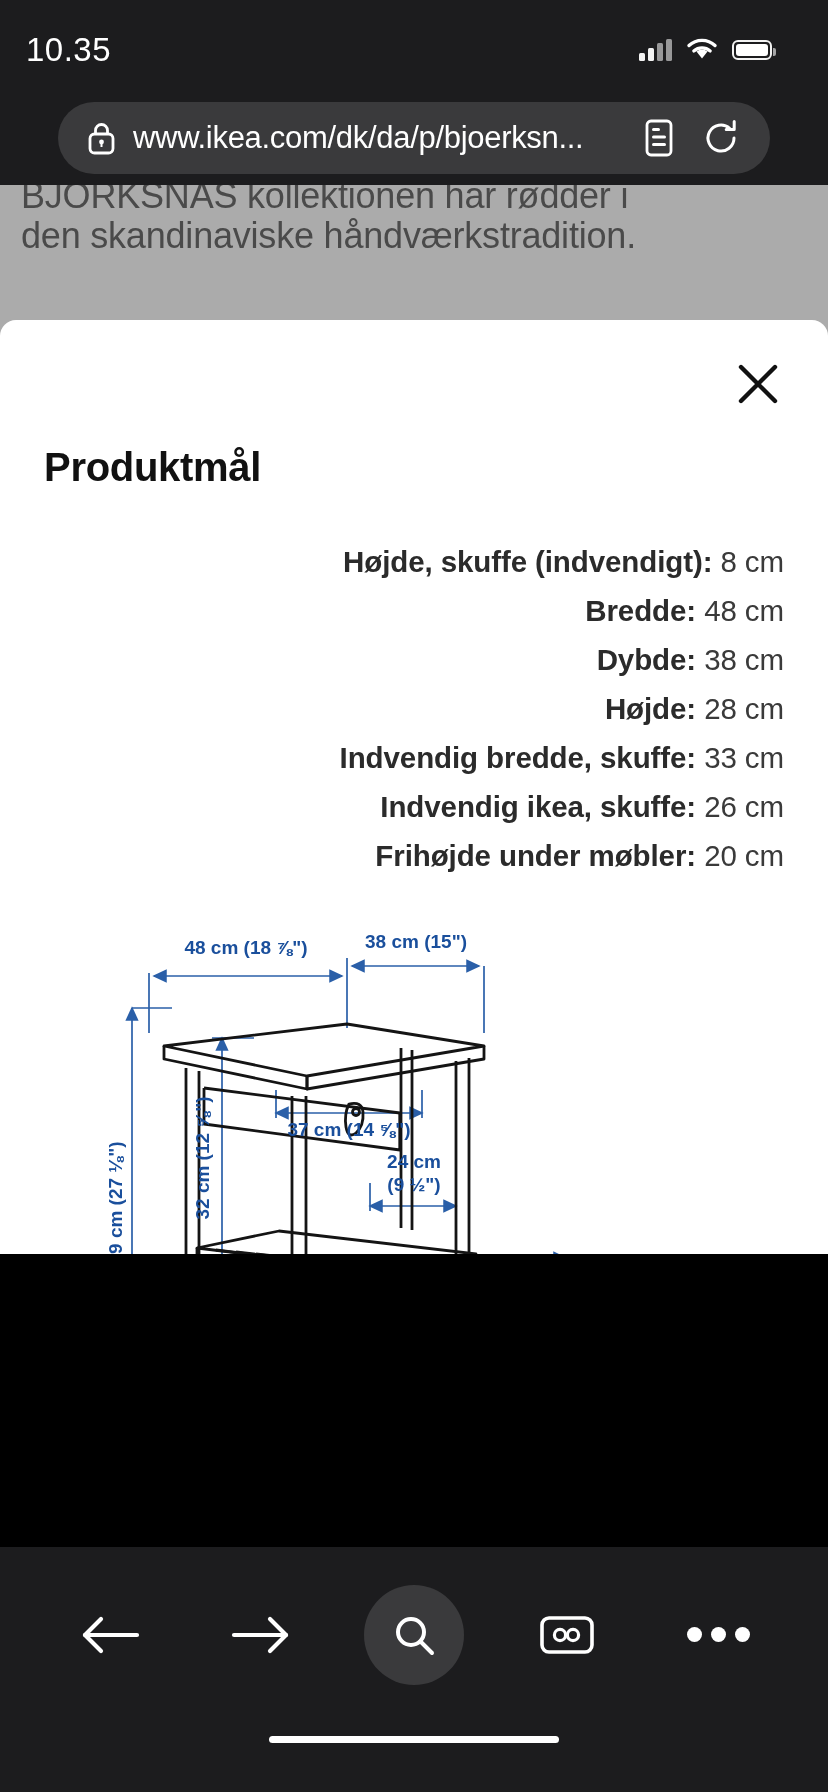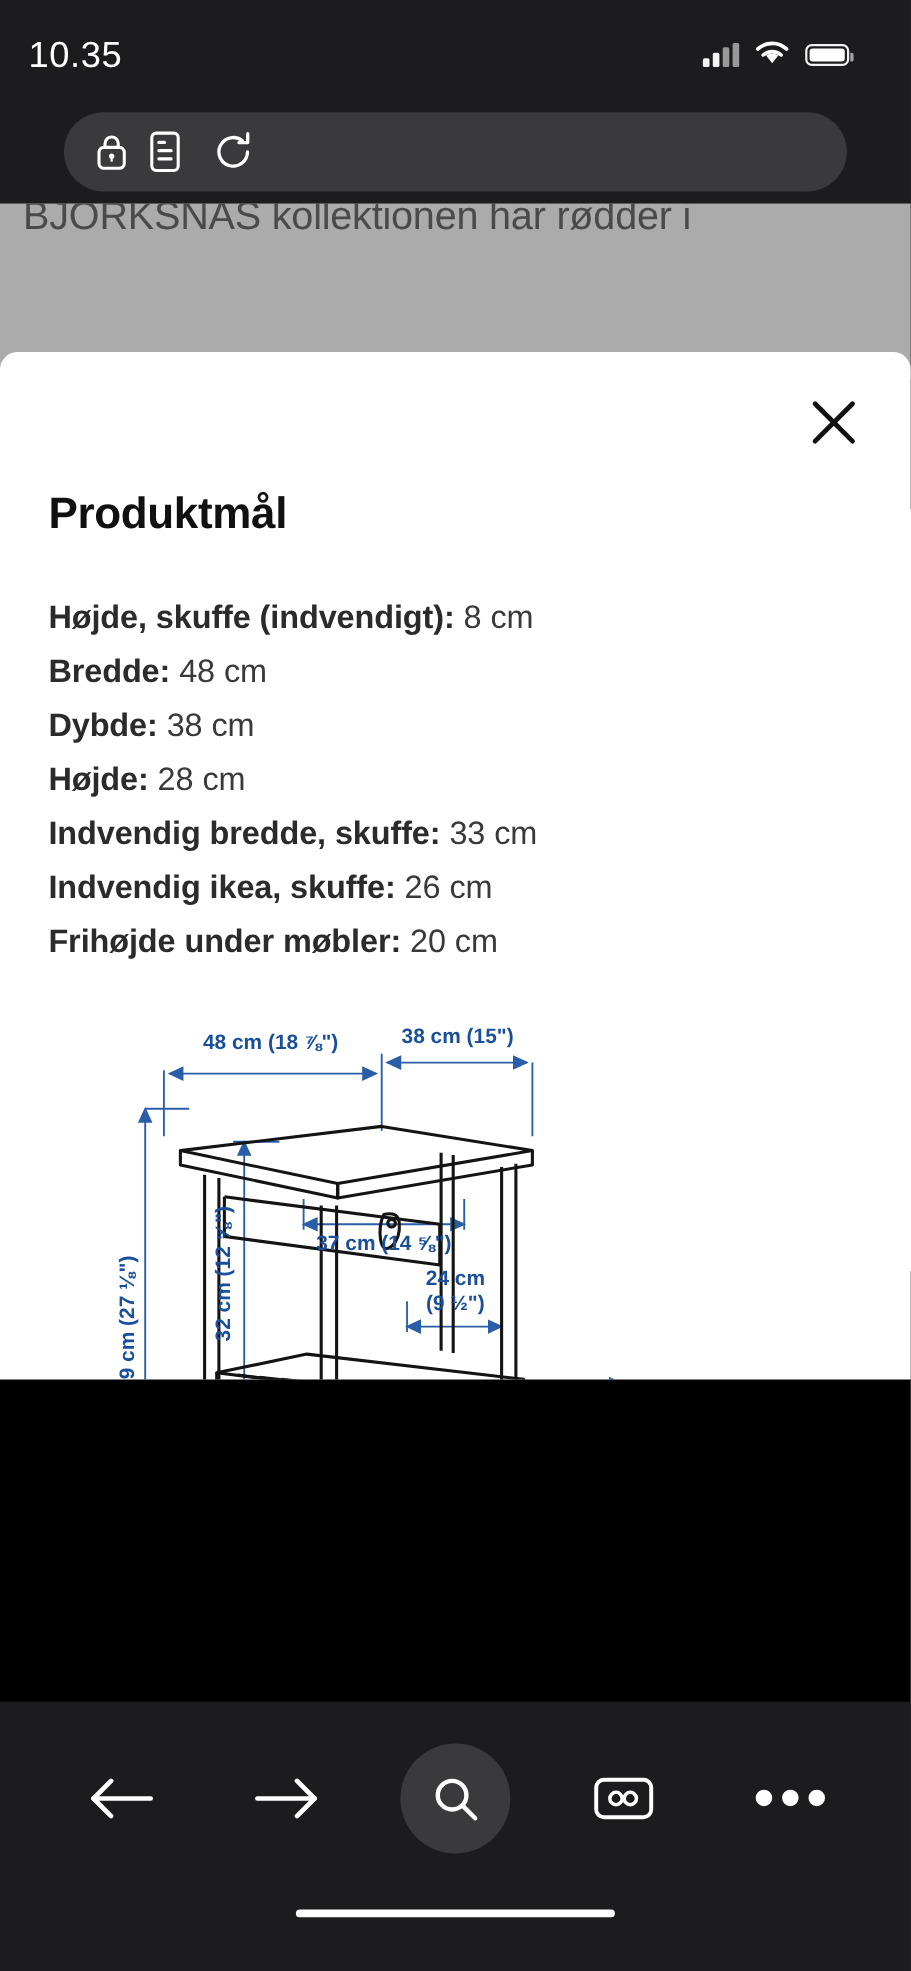--- a/index.html
+++ b/index.html
@@ -65,21 +65,21 @@
   .sheet-close{
     position:absolute; top:36px; right:42px;
     width:56px; height:56px; display:flex; align-items:center; justify-content:center;
   }
   .sheet-close svg{ display:block; }
 
   .sheet-body{ padding:125px 44px 0 44px; }
   .sheet-title{
     font-size:40px; font-weight:700; color:#111; letter-spacing:-.3px;
   }
-  .dim-list{ margin-top:47px; }
+  .dim-list{ margin-top:47px;text-align:right; }
   .dim-row{
     font-size:29.5px; line-height:38px; color:#3a3a3a;
     margin-bottom:0; padding:5.5px 0; letter-spacing:-.1px;
   }
   .dim-row b{ font-weight:700; color:#2b2b2b; }
 
   
   .drawing{ margin-top:48px; display:flex; justify-content:center;}
   .drawing svg{ display:block; }
 
@@ -131,39 +131,41 @@
 <div class="urlbar-wrap">
   <div class="urlbar">
     <span class="lock">
       <svg width="27" height="33" viewBox="0 0 27 33">
         <rect x="2" y="12" width="23" height="19" rx="4.5" stroke="#fff" stroke-width="2.8" fill="none"></rect>
         <path d="M7.5 12 V8.5 a6 6 0 0 1 12 0 V12" stroke="#fff" stroke-width="2.8" fill="none"></path>
         <circle cx="13.5" cy="20" r="2.4" fill="#fff"></circle>
         <rect x="12.5" y="20" width="2" height="5" fill="#fff"></rect>
       </svg>
     </span>
+    <span class="url-text">www.ikea.com/dk/da/p/bjoerksn...</span>
     <span class="ico-btn">
       <svg width="34" height="40" viewBox="0 0 34 40">
         <rect x="5" y="3" width="24" height="34" rx="4" stroke="#fff" stroke-width="2.8" fill="none"></rect>
         <rect x="10" y="10" width="8" height="3" rx="1.5" fill="#fff"></rect>
         <rect x="10" y="17.5" width="14" height="3" rx="1.5" fill="#fff"></rect>
         <rect x="10" y="25" width="14" height="3" rx="1.5" fill="#fff"></rect>
       </svg>
     </span>
     <span class="ico-btn" style="margin-left:6px">
       <svg width="42" height="42" viewBox="0 0 42 42">
         <path d="M34 21 a13 13 0 1 1 -4.4 -9.7" stroke="#fff" stroke-width="3" fill="none" stroke-linecap="round"></path>
         <path d="M34.2 4.5 L34.2 12.6 L26.2 12.6" stroke="#fff" stroke-width="3" fill="none" stroke-linecap="round" stroke-linejoin="round"></path>
       </svg>
     </span>
   </div>
 </div>
 
 <div class="page-behind">
   <p>BJÖRKSNÄS kollektionen har rødder i</p>
+  <p>den skandinaviske håndværkstradition.</p>
 </div>
 
 <div class="sheet">
 
   <div class="sheet-close">
     <svg width="46" height="46" viewBox="0 0 46 46">
       <path d="M6 6 L40 40 M40 6 L6 40" stroke="#111" stroke-width="4.4" stroke-linecap="round"></path>
     </svg>
   </div>
 

